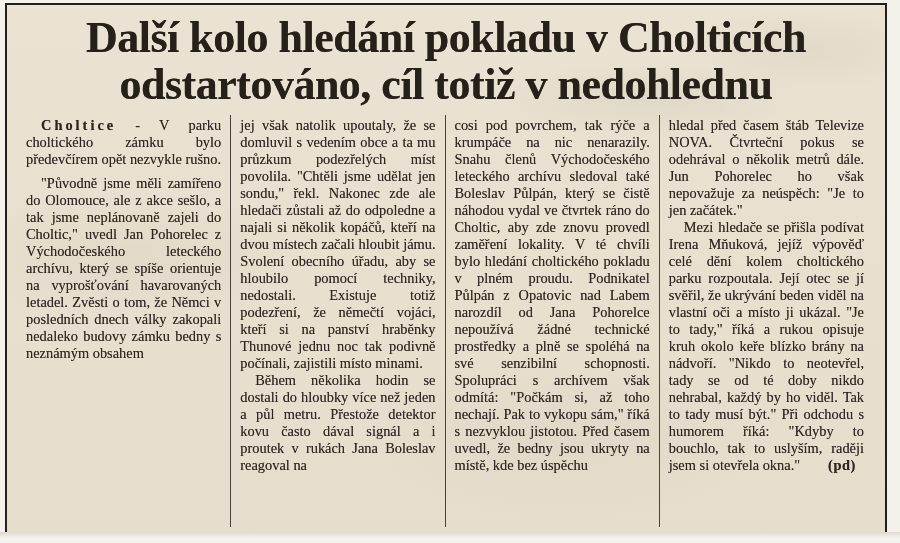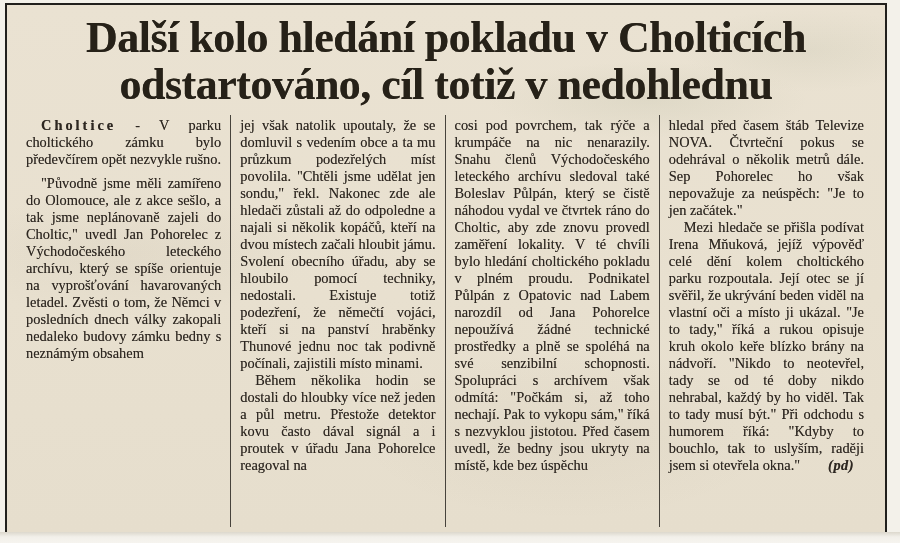--- a/index.html
+++ b/index.html
@@ -78,21 +78,20 @@
   }
   .dateline {
     font-weight: 700;
     letter-spacing: 3px;
   }
   .byline {
     font-weight: 700;
     margin-left: 28px;
     letter-spacing: 0.5px;
     white-space: nowrap;
-    font-style: italic;
   }
   
   .scan-edge-bottom {
     position: absolute;
     left: 0;
     top: 532px;
     width: 900px;
     height: 11px;
     background: linear-gradient(180deg, #dcd8cd 0%, #f2f0ea 45%, #f6f4ef 100%);
   }
@@ -109,28 +108,28 @@
 
   <div class="cols">
 
     <div class="col">
       <p class="par lead-par"><span class="dateline">Choltice</span><span> - V parku choltického zámku bylo předevčírem opět nezvykle rušno.</span></p>
       <p class="par">"Původně jsme měli zamířeno do Olomouce, ale z akce sešlo, a tak jsme neplánovaně zajeli do Choltic," uvedl Jan Pohorelec z Východočeského leteckého archívu, který se spíše orientuje na vyprošťování havarovaných letadel. Zvěsti o tom, že Němci v posledních dnech války zakopali nedaleko budovy zámku bedny s neznámým obsahem</p>
     </div>
 
     <div class="col">
       <p class="par cont">jej však natolik upoutaly, že se domluvil s vedením obce a ta mu průzkum podezřelých míst povolila. "Chtěli jsme udělat jen sondu," řekl. Nakonec zde ale hledači zůstali až do odpoledne a najali si několik kopáčů, kteří na dvou místech začali hloubit jámu. Svolení obecního úřadu, aby se hloubilo pomocí techniky, nedostali. Existuje totiž podezření, že němečtí vojáci, kteří si na panství hraběnky Thunové jednu noc tak podivně počínali, zajistili místo minami.</p>
-      <p class="par">Během několika hodin se dostali do hloubky více než jeden a půl metru. Přestože detektor kovu často dával signál a i proutek v úřadu Jana Pohorelce reagoval na</p>
+      <p class="par">Během několika hodin se dostali do hloubky více než jeden a půl metru. Přestože detektor kovu často dával signál a i proutek v rukách Jana Boleslav reagoval na</p>
     </div>
 
     <div class="col">
       <p class="par cont">cosi pod povrchem, tak rýče a krumpáče na nic nenarazily. Snahu členů Východočeského leteckého archívu sledoval také Boleslav Půlpán, který se čistě náhodou vydal ve čtvrtek ráno do Choltic, aby zde znovu provedl zaměření lokality. V té chvíli bylo hledání choltického pokladu v plném proudu. Podnikatel Půlpán z Opatovic nad Labem narozdíl od Jana Pohorelce nepoužívá žádné technické prostředky a plně se spoléhá na své senzibilní schopnosti. Spolupráci s archívem však odmítá: "Počkám si, až toho nechají. Pak to vykopu sám," říká s nezvyklou jistotou. Před časem uvedl, že bedny jsou ukryty na místě, kde bez úspěchu</p>
     </div>
 
     <div class="col">
-      <p class="par cont">hledal před časem štáb Televize NOVA. Čtvrteční pokus se odehrával o několik metrů dále. Sep Pohorelec ho však nepovažuje za neúspěch: "Je to jen začátek."</p>
+      <p class="par cont">hledal před časem štáb Televize NOVA. Čtvrteční pokus se odehrával o několik metrů dále. Jun Pohorelec ho však nepovažuje za neúspěch: "Je to jen začátek."</p>
       <p class="par"><span>Mezi hledače se přišla podívat Irena Mňuková, jejíž výpověď celé dění kolem choltického parku rozpoutala. Její otec se jí svěřil, že ukrývání beden viděl na vlastní oči a místo ji ukázal. "Je to tady," říká a rukou opisuje kruh okolo keře blízko brány na nádvoří. "Nikdo to neotevřel, tady se od té doby nikdo nehrabal, každý by ho viděl. Tak to tady musí být." Při odchodu s humorem říká: "Kdyby to bouchlo, tak to uslyším, raději jsem si otevřela okna."</span><span class="byline">(pd)</span></p>
     </div>
 
   </div>
 </div>
 
 <div class="scan-edge-bottom"></div>
 
 </body></html>

